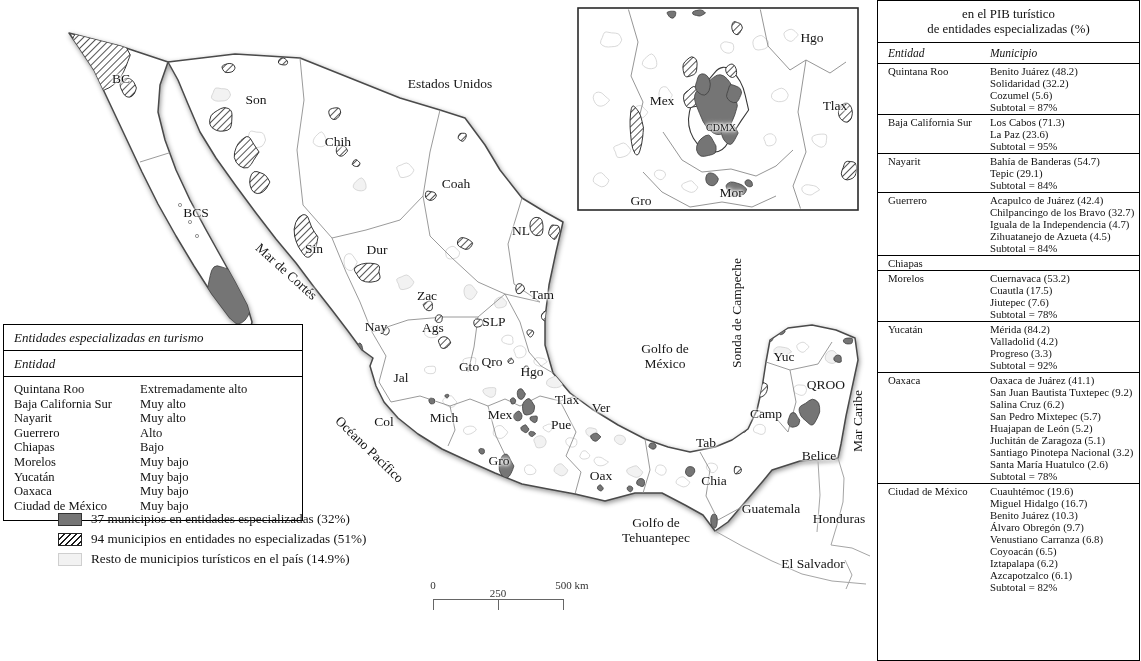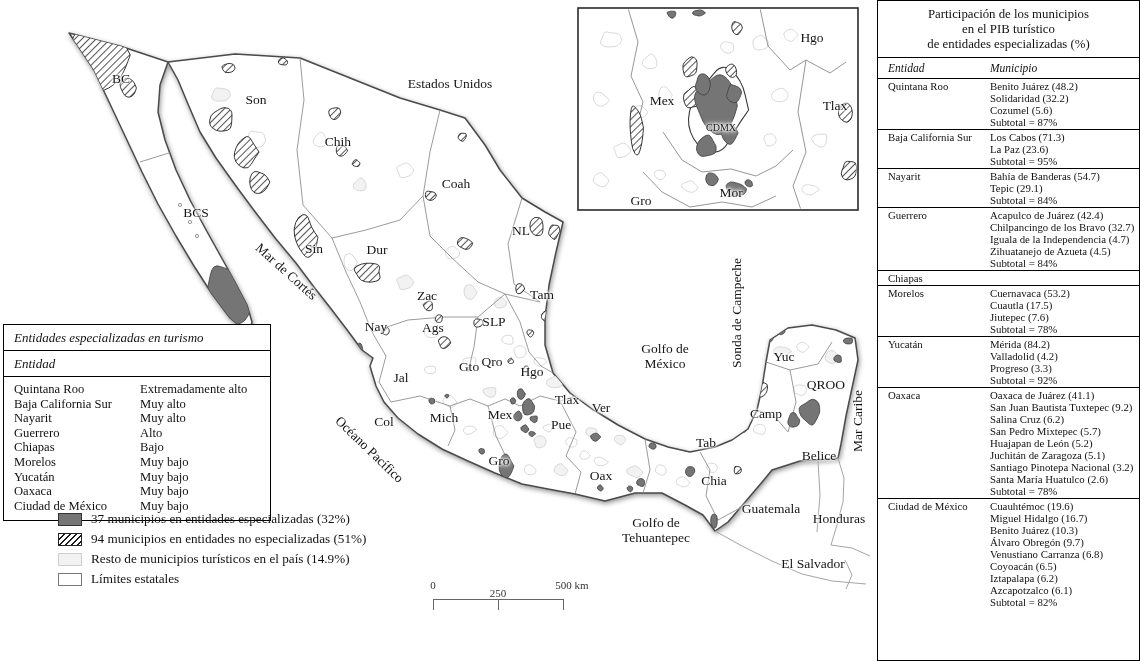--- a/index.html
+++ b/index.html
@@ -7,21 +7,21 @@
   #canvas{position:relative;width:1141px;height:661px;background:#fff;overflow:hidden;
           font-family:"Liberation Serif","DejaVu Serif",serif;color:#111;}
   #map-svg{position:absolute;left:0;top:0;z-index:1;}
   .coast{filter:drop-shadow(1px 2px 2.5px rgba(0,0,0,.42));}
   #labels{position:absolute;left:0;top:0;width:100%;height:100%;z-index:3;pointer-events:none;}
   .map-label{position:absolute;font-size:13.5px;line-height:1.08;color:#151515;white-space:pre;
              text-align:center;transform:translate(-50%,-50%);
              text-shadow:0 0 2px #fff,0 0 3px #fff,0 0 4px #fff,0 0 5px #fff,0 0 6px #fff;}
   .panel{position:absolute;background:#fff;z-index:4;box-sizing:border-box;}
   
-  #left-table{left:3px;top:324px;width:268px;border:1.5px solid #000;}
+  #left-table{left:3px;top:324px;width:300px;border:1.5px solid #000;}
   .lt-title{font-style:italic;font-size:13px;padding:5px 10px 4px;border-bottom:1.2px solid #000;}
   .lt-head{display:grid;grid-template-columns:126px 1fr;font-style:italic;font-size:13px;
            padding:5px 10px 4px;border-bottom:1.2px solid #000;}
   #lt-rows{padding:5px 10px 7px;font-size:12.6px;line-height:14.6px;}
   .lt-row{display:grid;grid-template-columns:126px 1fr;}
   
   #right-table{left:877px;top:0;width:263px;height:661px;border:1.6px solid #000;overflow:hidden;}
   #rt-title{text-align:center;font-size:12.8px;line-height:15px;padding:6px 4px 5px;border-bottom:1.1px solid #000;}
   .rt-head{display:grid;grid-template-columns:102px 1fr;font-style:italic;font-size:11.5px;
            padding:4px 0 4px 10px;border-bottom:1.1px solid #000;}
@@ -360,21 +360,20 @@
         </div>
         <div class="lt-row">
           <span>Ciudad de México</span>
           <span>Muy bajo</span>
         </div>
       </div>
   </div>
 
   <div id="right-table" class="panel">
     <div id="rt-title">
-        <div>Participación de los municipios</div>
         <div>en el PIB turístico</div>
         <div>de entidades especializadas (%)</div>
       </div>
     <div class="rt-head">
       <span>Entidad</span>
       <span>Municipio</span>
     </div>
     <div id="rt-sections">
         <div class="rt-section">
           <div class="rt-ent">Quintana Roo</div>
@@ -470,24 +469,20 @@
           <span>37 municipios en entidades especializadas (32%)</span>
         </div>
         <div class="legend-item">
           <span class="sw sw-hatched"></span>
           <span>94 municipios en entidades no especializadas (51%)</span>
         </div>
         <div class="legend-item">
           <span class="sw sw-light"></span>
           <span>Resto de municipios turísticos en el país (14.9%)</span>
         </div>
-        <div class="legend-item">
-          <span class="sw sw-outline"></span>
-          <span>Límites estatales</span>
-        </div>
       </div>
   </div>
 
   <div id="scalebar">
     <div id="sb-bar"></div>
   <span class="sb-label" style="left: 8px;">0</span>
       <span class="sb-tick" style="left: 8px;"></span>
       <span class="sb-label" style="left: 73px; margin-top: 8px;">250</span>
       <span class="sb-tick" style="left: 73px;"></span>
       <span class="sb-label" style="left: 147px;">500 km</span>

